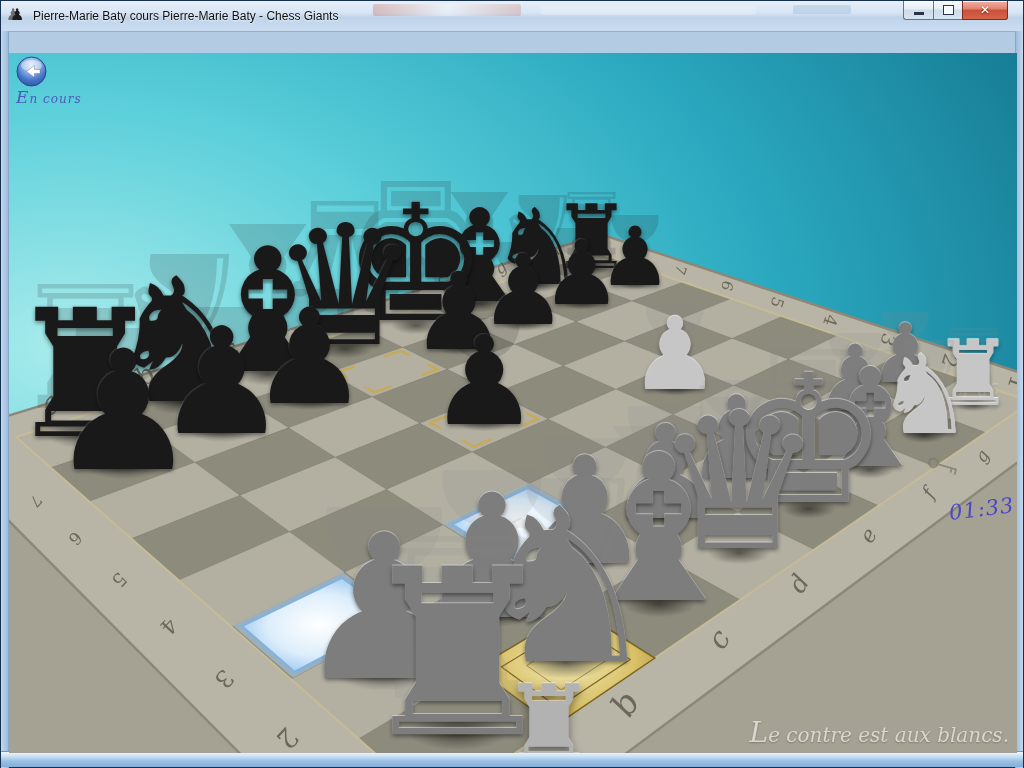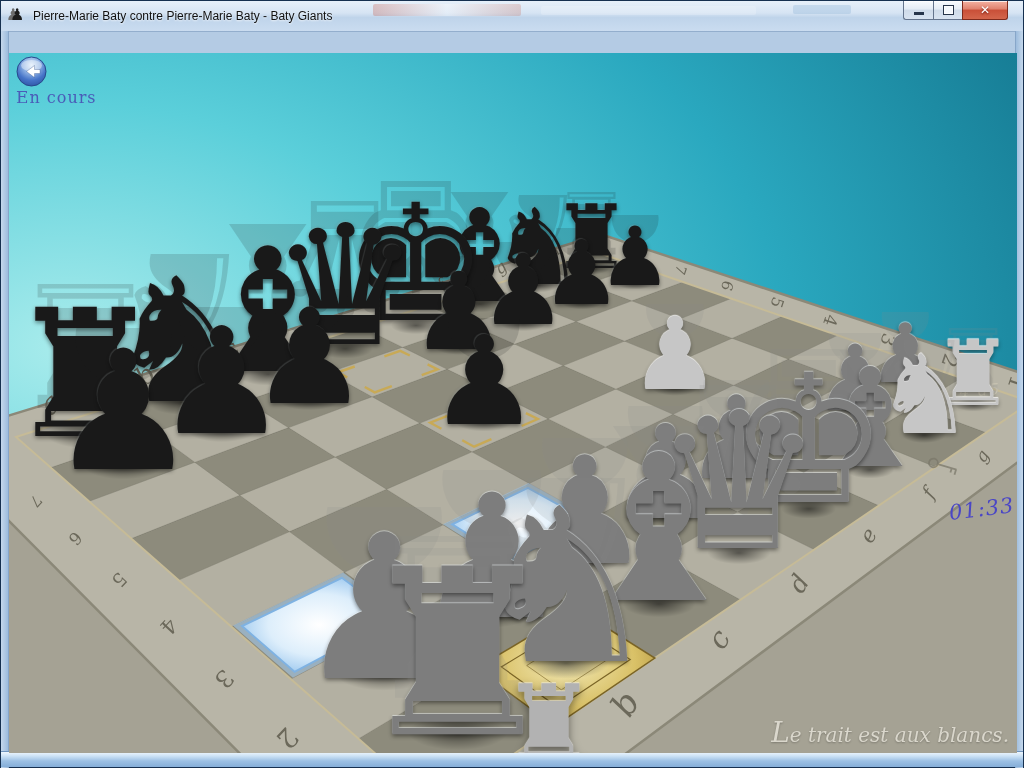--- a/index.html
+++ b/index.html
@@ -52,43 +52,43 @@
   .piece.white{color:#7d7d7d;text-shadow:0 -1px 1px rgba(242,247,250,.55),0 2px 4px rgba(0,0,0,.45);}
   .piece.bright{color:#c6c6c6;text-shadow:0 -1px 1px rgba(255,255,255,.8),0 2px 4px rgba(0,0,0,.4);}
   .reflection{position:absolute;font-family:"DejaVu Sans",sans-serif;line-height:1;transform:translateX(-50%) scaleY(-1);transform-origin:50% 0;opacity:.15;white-space:nowrap;}
   .pshadow{position:absolute;transform:translate(-50%,-50%);border-radius:50%;background:radial-gradient(closest-side,rgba(0,0,0,.5),rgba(0,0,0,0) 75%);}
 
   .cursor-piece{position:absolute;font-family:"DejaVu Sans",sans-serif;line-height:1;transform:translate(-50%,-100%);
     color:#b2b2b2;text-shadow:0 -1px 1px rgba(250,250,250,.6),0 4px 8px rgba(0,0,0,.5);z-index:9500;}
 
   
   .back-button{position:absolute;left:7px;top:3px;width:31px;height:31px;z-index:9600;}
-  .encours{position:absolute;left:7px;top:34px;z-index:9600;font-family:"DejaVu Serif",serif;
-    font-size:16px;color:#4a5cb8;letter-spacing:1px;}
+  .encours{position:absolute;left:7px;top:34px;z-index:9600;font-family:"DejaVu Serif",serif;font-style:italic;
+    font-size:12px;color:#4a5cb8;letter-spacing:1px;}
   .encours::first-letter{font-size:17px;}
   .movelist{position:absolute;left:918px;top:330px;z-index:3400;font-family:"DejaVu Serif",serif;font-style:italic;
     font-size:15px;color:#c9c4b2;letter-spacing:2px;transform:rotate(-5deg);}
   .timer{position:absolute;left:940px;top:444px;z-index:8000;font-family:"DejaVu Serif",serif;font-style:italic;
     font-size:21px;color:#4a46c6;transform:rotate(-7deg);letter-spacing:1px;}
   .key-icon{position:absolute;left:918px;top:405px;z-index:8000;transform:rotate(16deg);opacity:.75;}
   .turntext{position:absolute;right:8px;bottom:4px;z-index:8000;font-family:"DejaVu Serif",serif;font-style:italic;
     font-size:20px;color:#dad7cc;text-shadow:0 1px 2px rgba(0,0,0,.25);}
   .turntext::first-letter{font-size:28px;}
 </style>
 </head>
 <body>
 
 <div class="window">
 
   <div class="titlebar">
     <div class="title-icon">♟</div>
     <div class="ghost g1"></div>
     <div class="ghost g2"></div>
     <div class="ghost g3"></div>
-    <div class="title-text">Pierre-Marie Baty contre Pierre-Marie Baty - Baty Giants</div>
+    <div class="title-text">Pierre-Marie Baty cours Pierre-Marie Baty - Chess Giants</div>
     <div class="win-buttons">
       <div class="winbtn min">
           <span class="glyph-min"></span>
         </div>
       <div class="winbtn rest">
           <span class="glyph-rest"></span>
         </div>
       <div class="winbtn close">
           <span class="glyph-close">✕</span>
         </div>
@@ -349,16 +349,16 @@
     <div class="movelist">1. f4  d5</div>
 
     <svg class="key-icon" width="34" height="16" viewBox="0 0 34 16">
       <circle cx="6" cy="8" r="4.4" fill="none" stroke="#7b786a" stroke-width="1.8"></circle>
       <line x1="10.5" y1="8" x2="30" y2="8" stroke="#7b786a" stroke-width="1.8"></line>
       <line x1="25" y1="8" x2="25" y2="12.5" stroke="#7b786a" stroke-width="1.8"></line>
       <line x1="29.5" y1="8" x2="29.5" y2="13.5" stroke="#7b786a" stroke-width="1.8"></line>
     </svg>
     <div class="timer">01:33</div>
 
-    <div class="turntext">Le trait est aux blancs.</div>
+    <div class="turntext">Le contre est aux blancs.</div>
   </div>
 
 </div>
 
 </body></html>

